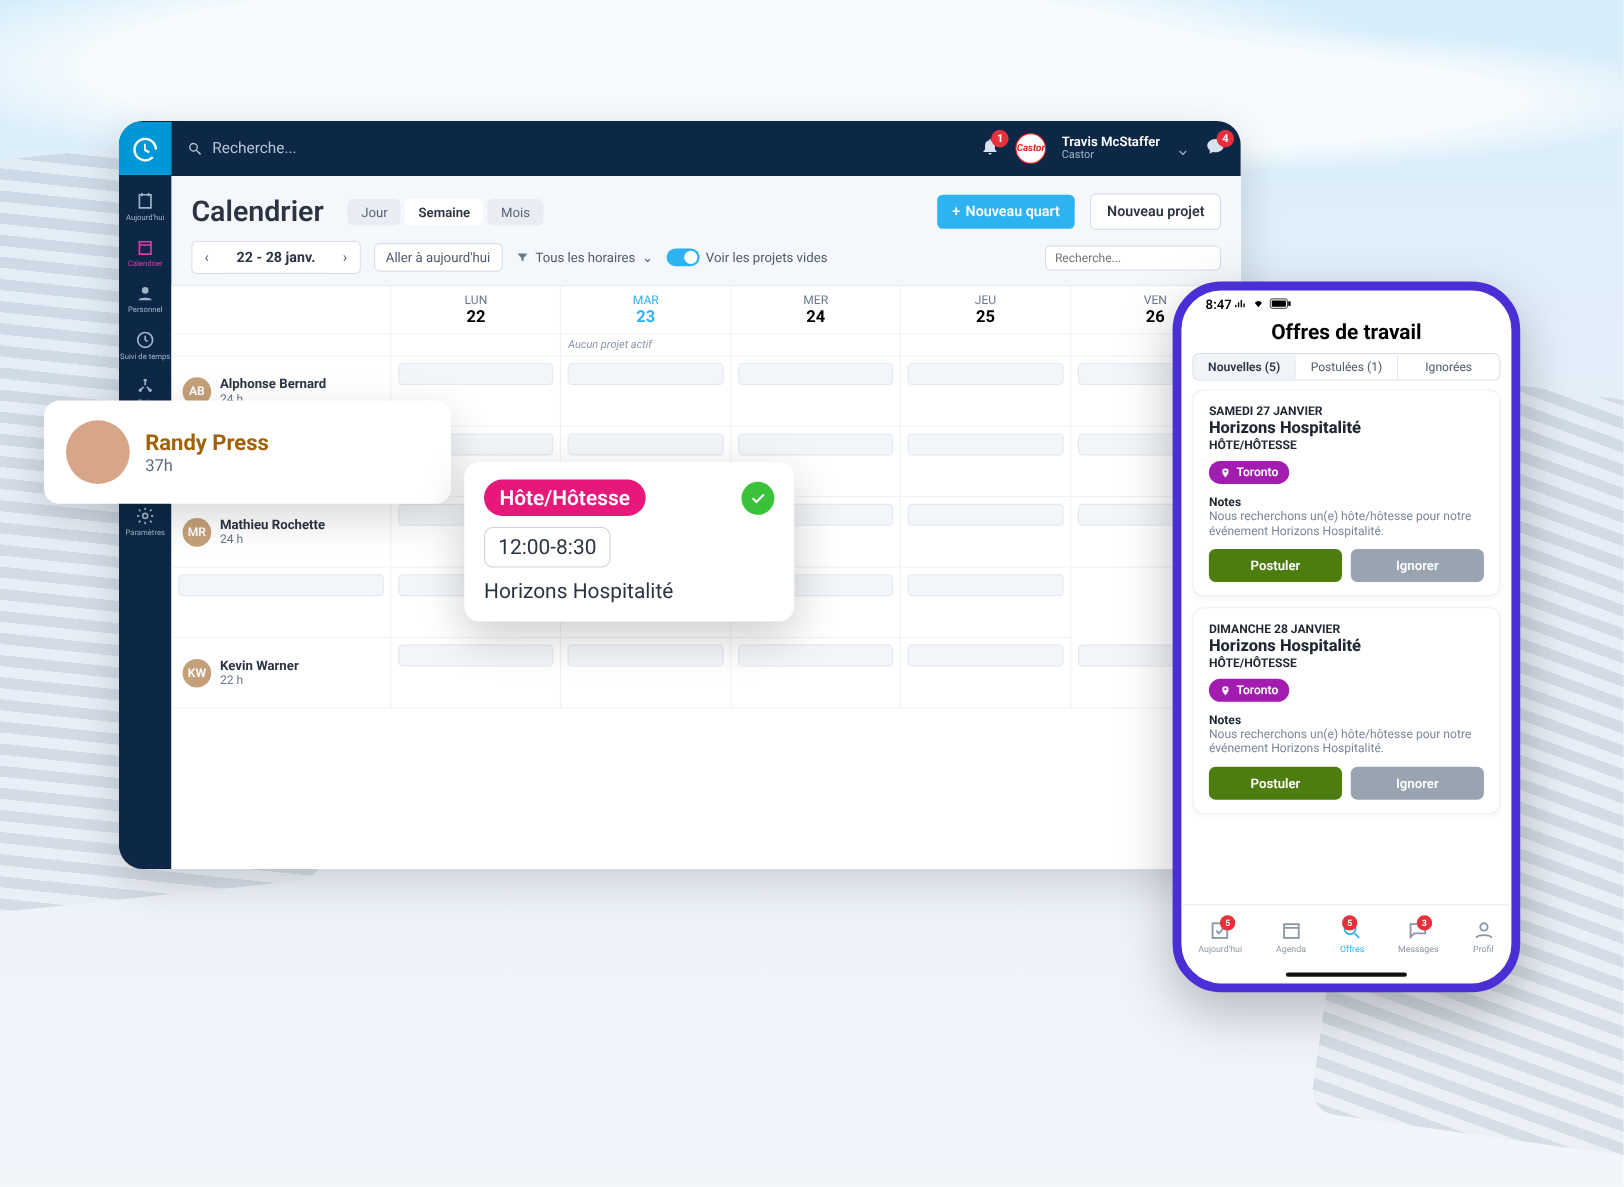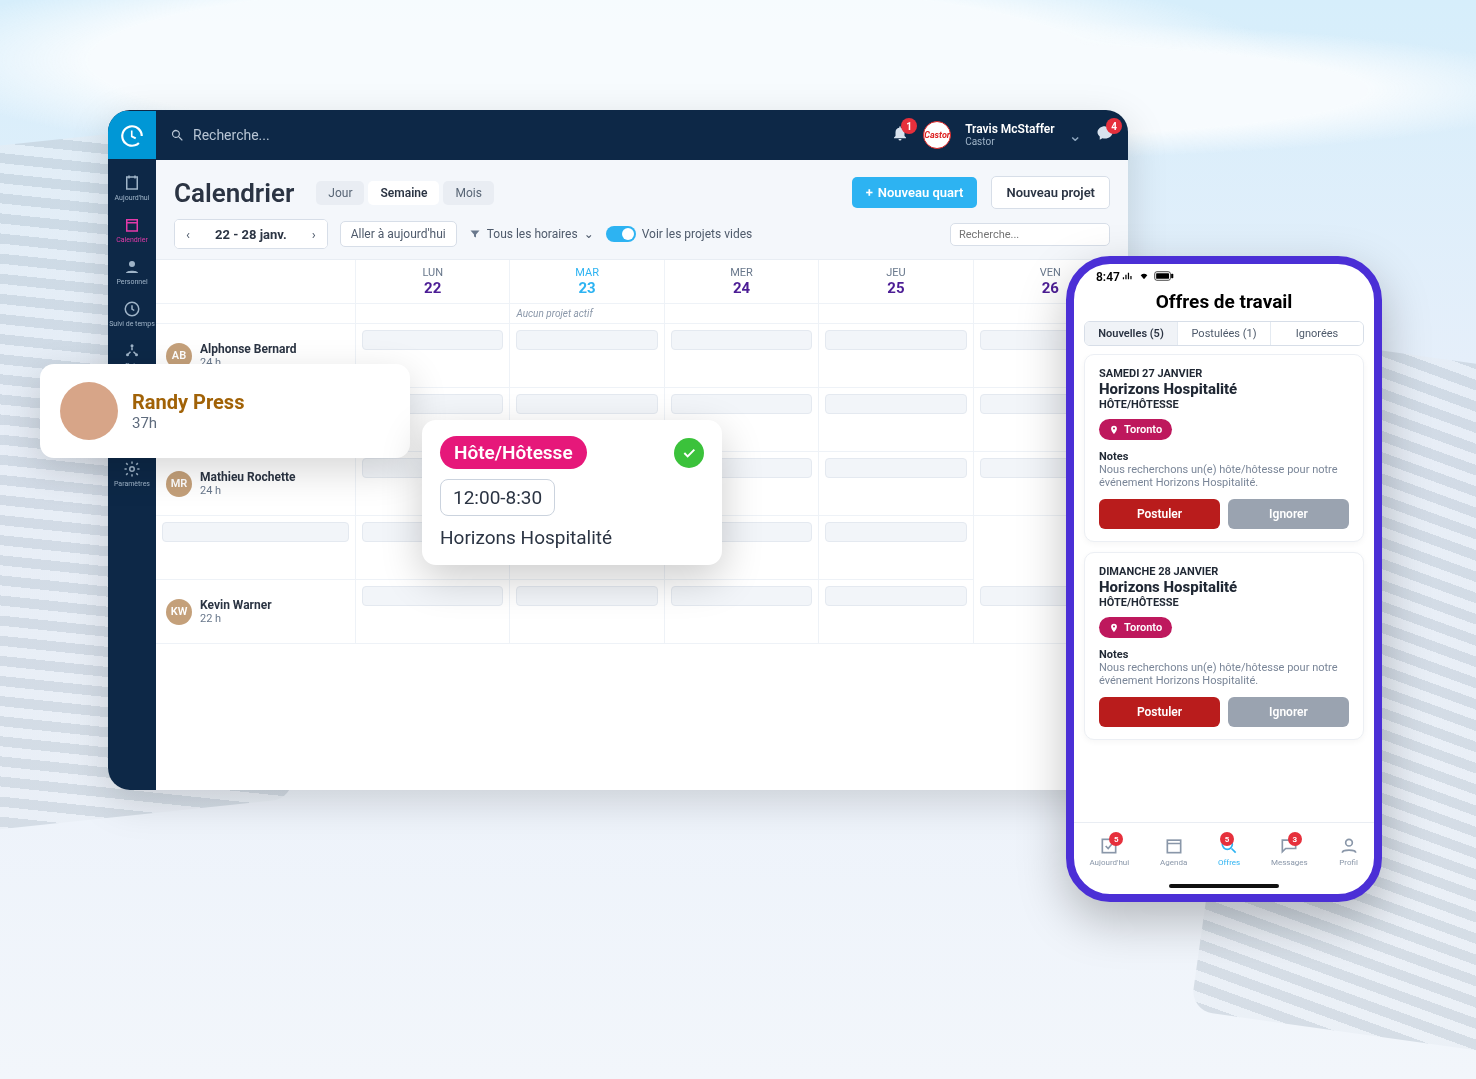--- a/index.html
+++ b/index.html
@@ -56,21 +56,21 @@
   .filter-ic, .proj-toggle { display:flex; align-items:center; gap:6px; }
   .toggle { width:30px; height:16px; background:#2db3f2; border-radius:8px; position:relative;}
   .toggle::after { content:""; position:absolute; right:2px; top:2px; width:12px; height:12px; background:#fff; border-radius:6px;}
   .tool-spacer { flex:1; }
   .mini-search { display:flex; align-items:center; border:1px solid #d7dee8; border-radius:5px; background:#fff; padding:4px 8px; width:160px; gap:6px;}
   .mini-search input { border:none; outline:none; font-size:11px; flex:1; color:#4e5a6b; background:transparent;}
 
   .grid { flex:1; background:#fff; border-top:1px solid #e8edf3;}
   .grid-head { display:grid; grid-template-columns: 200px repeat(5,1fr); text-align:center; font-size:11px; color:#69788c; }
   .grid-head .ghcell { padding:6px 0; border-right:1px solid #eef2f7; border-bottom:1px solid #eef2f7;}
-  .ghcell .daynum { font-size:15px; font-weight:700; color:#4c1d95; }
+  .ghcell .daynum { font-size:15px; font-weight:700; color:#000000; }
   .ghcell.today .dayabbr, .ghcell.today .daynum { color:#2db3f2; }
   .noproj-row { display:grid; grid-template-columns: 200px repeat(5,1fr); font-size:10px; color:#8a97a9; font-style:italic;}
   .noproj-row div { border-right:1px solid #eef2f7; border-bottom:1px solid #eef2f7; padding:4px 6px;}
   .person-row { display:grid; grid-template-columns: 200px repeat(5,1fr); }
   .person-row > div { border-right:1px solid #eef2f7; border-bottom:1px solid #eef2f7; min-height:64px;}
   .person-cell { display:flex; align-items:center; gap:8px; padding:8px 10px;}
   .avatar { width:26px; height:26px; border-radius:13px; background:#ccc; display:flex; align-items:center; justify-content:center; color:#fff; font-weight:600; font-size:11px; overflow:hidden; }
   .p-name { font-size:12px; font-weight:700; color:#2b3443;}
   .p-hours { font-size:11px; color:#69788c;}
   .day-cell { padding:6px; }
@@ -95,26 +95,26 @@
   .phone-title { text-align:center; font-weight:700; font-size:19px; padding:4px 0 8px; }
   .seg { display:flex; margin:0 10px 8px; border:1px solid #d7dee8; border-radius:6px; overflow:hidden;}
   .seg-btn { flex:1; padding:5px 0; font-size:11px; text-align:center; color:#4e5a6b; background:#fff; border:none;}
   .seg-btn.active { background:#f0f3f7; font-weight:600; color:#2b3443;}
   .seg-btn + .seg-btn { border-left:1px solid #e4eaf1;}
   .offers { flex:1; padding:0 10px 8px; overflow:hidden; display:flex; flex-direction:column; gap:10px;}
   .offer-card { background:#fff; border:1px solid #eceff4; border-radius:10px; padding:12px 14px; box-shadow:0 2px 6px rgba(0,0,0,.04);}
   .offer-date { font-size:11px; font-weight:700; color:#1f2733;}
   .offer-title { font-size:15px; font-weight:800; color:#1f2733;}
   .offer-role { font-size:11px; font-weight:700; color:#1f2733;}
-  .loc-pill { display:inline-flex; align-items:center; gap:5px; background:#be185d; color:#fff; font-size:11px; font-weight:600; padding:4px 10px; border-radius:12px; margin-top:8px;}
+  .loc-pill { display:inline-flex; align-items:center; gap:5px; background:#a21caf; color:#fff; font-size:11px; font-weight:600; padding:4px 10px; border-radius:12px; margin-top:8px;}
   .notes-h { font-size:11px; font-weight:700; margin-top:10px; color:#1f2733;}
   .notes-t { font-size:11px; color:#7a8698;}
   .offer-actions { display:flex; gap:8px; margin-top:10px;}
   .ob { flex:1; border:none; border-radius:6px; padding:8px 0; font-size:12px; font-weight:600;}
-  .ob.apply { background:#b91c1c; color:#fff;}
+  .ob.apply { background:#4d7c0f; color:#fff;}
   .ob.ignore { background:#9aa3b0; color:#fff;}
   .phone-tabbar { height:58px; border-top:1px solid #e9edf3; display:flex; justify-content:space-around; align-items:center; }
   .ptab { display:flex; flex-direction:column; align-items:center; font-size:8px; color:#8a97a9; gap:2px; position:relative;}
   .ptab.active { color:#2db3f2;}
   .ptab svg { width:20px; height:20px; fill: currentColor; }
   .pbadge { position:absolute; top:-4px; right:6px; background:#e6303c; color:#fff; min-width:14px; height:14px; border-radius:7px; font-size:8px; display:flex; align-items:center; justify-content:center; font-weight:700; padding:0 3px;}
   .home-indicator { height:4px; width:110px; background:#111; border-radius:2px; margin:4px auto 6px;}
 </style>
 </head>
 <body>

